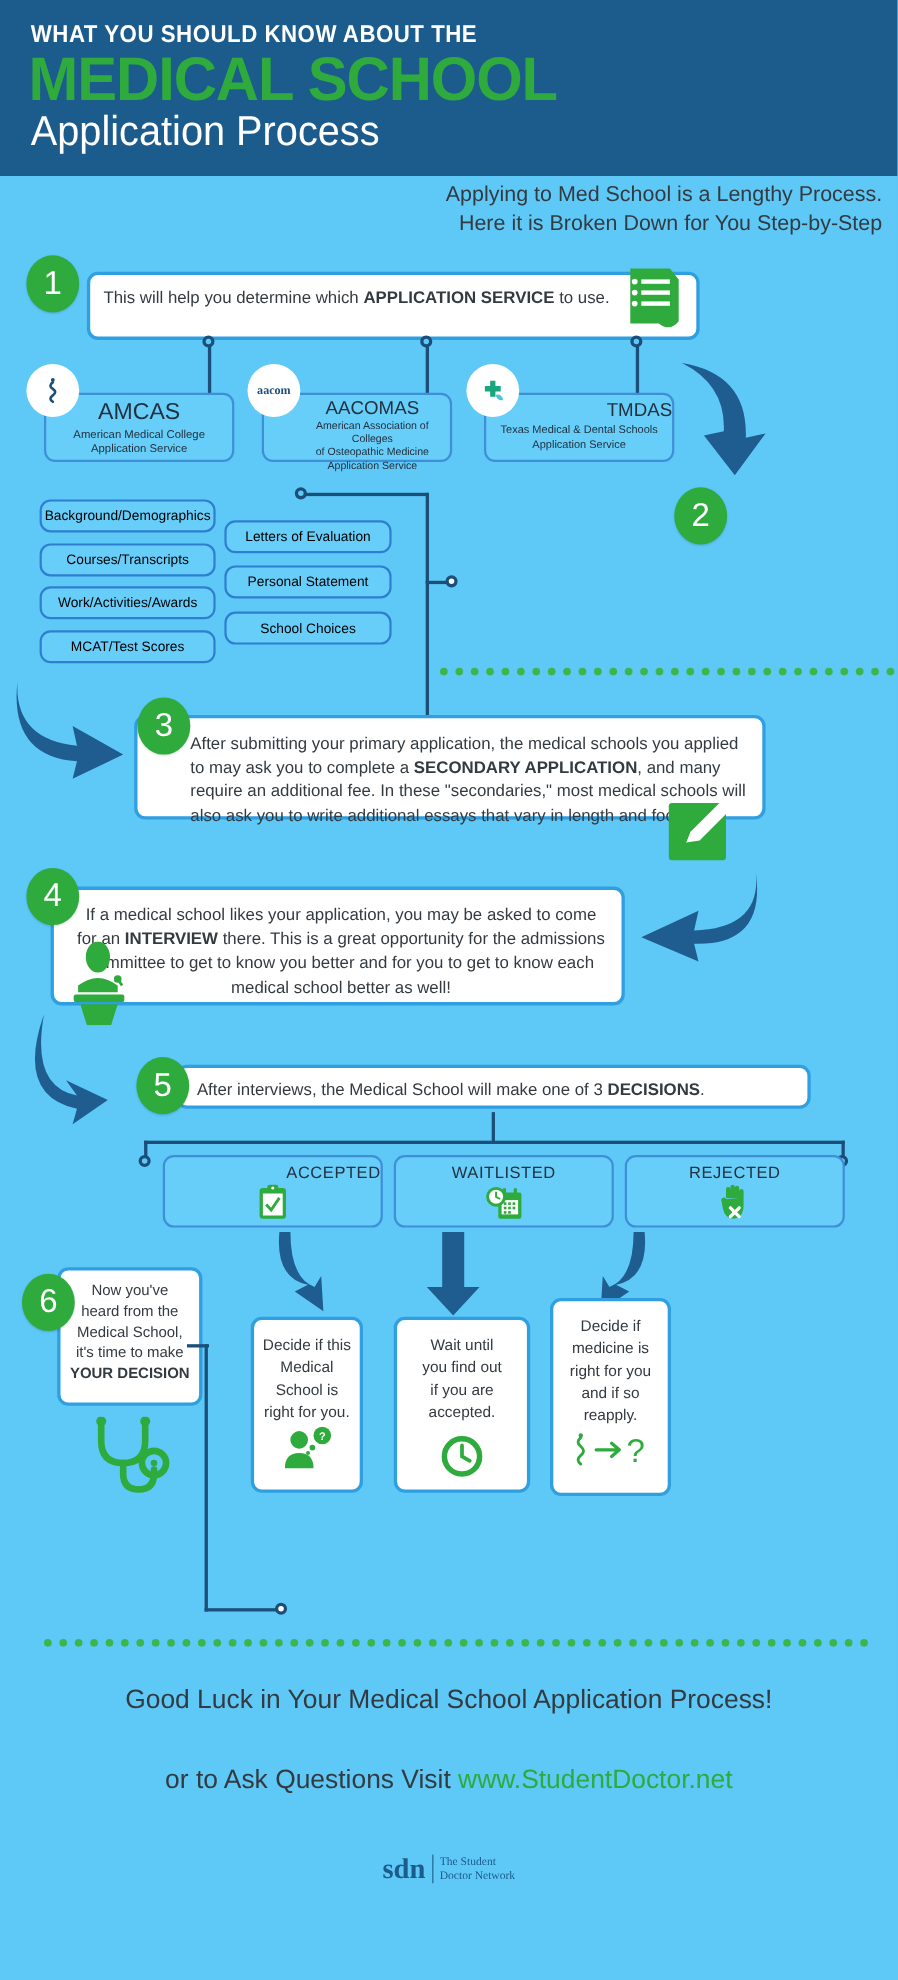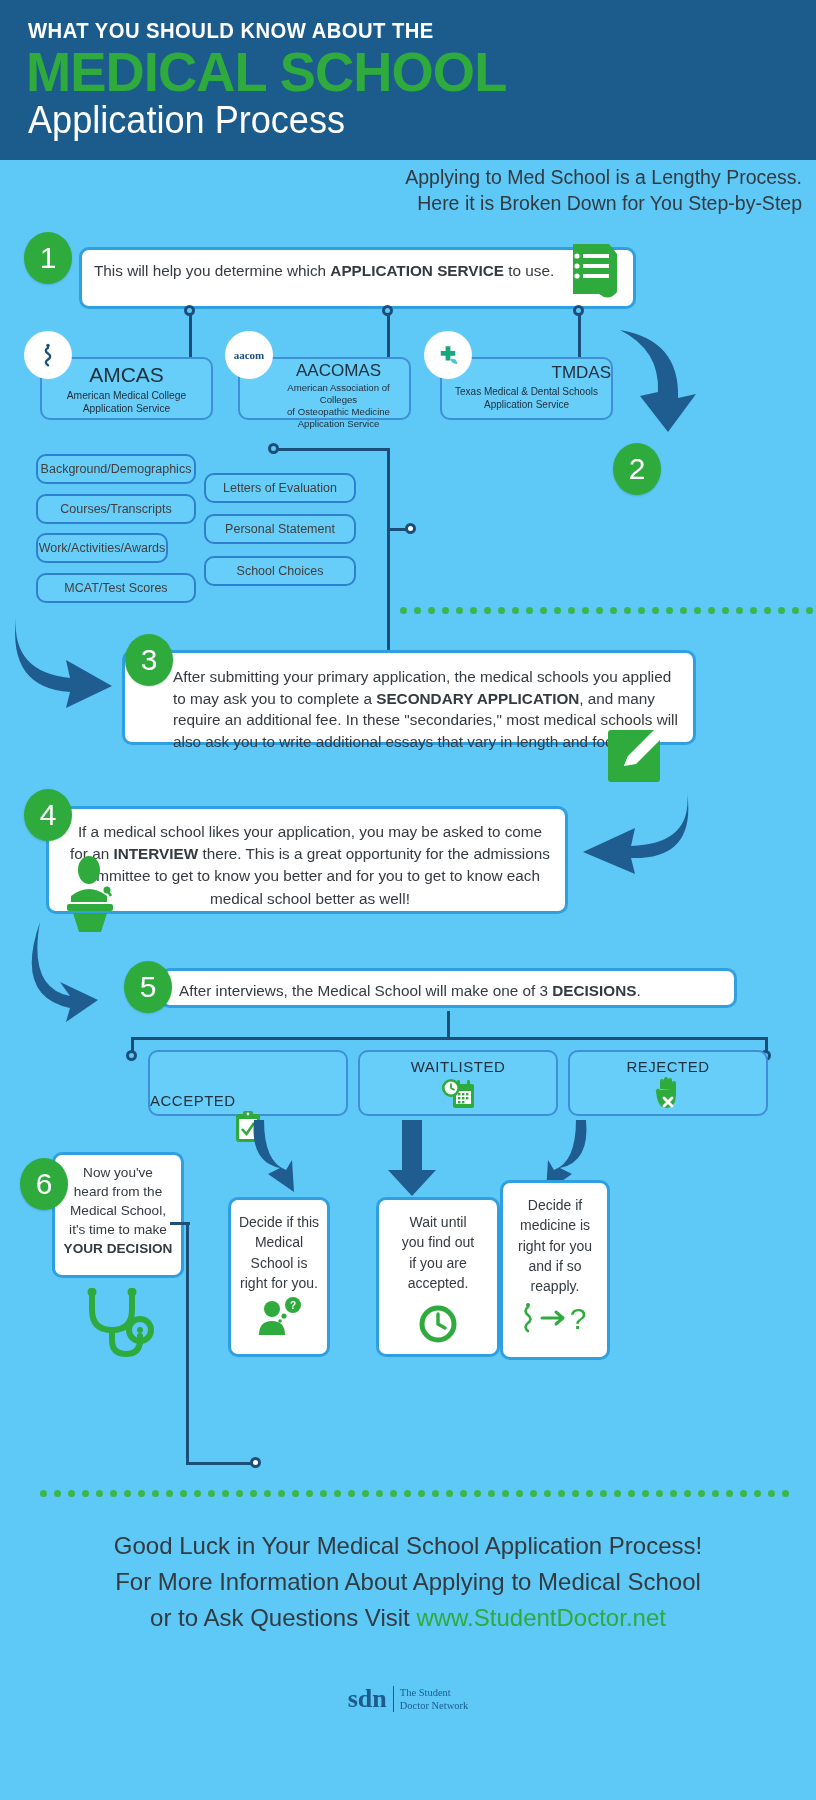--- a/index.html
+++ b/index.html
@@ -46,21 +46,21 @@
     z-index:6; box-shadow:0 1px 2px rgba(0,0,0,.15);
   }
   .wbox {
     position:absolute; background:#ffffff;
     border:3px solid #2f9fe0; border-radius:10px;
     color:#333a40;
   }
   .bbox {
     position:absolute; background:#67cdf9;
     border:2px solid #2f7fd0; border-radius:10px;
-    color:#404040; display:flex; align-items:center; justify-content:center;
+    color:#000000; display:flex; align-items:center; justify-content:center;
     text-align:center; font-size:12.5px;
   }
   .lbox {
     position:absolute; background:#67cdf9;
     border:2px solid #3f8fd8; border-radius:10px;
   }
   b { font-weight:bold; }
 
   .circ-icon {
     position:absolute; width:48px; height:48px; border-radius:50%;
@@ -189,21 +189,21 @@
   </div>
 
   <svg class="arrow" style="left:610px; top:320px; width:90px; height:120px;" viewBox="0 0 90 120">
     <path d="M10 10 Q70 20 68 78 L86 74 L58 112 L30 76 L48 72 Q50 30 10 10 Z" fill="#1f5c8f"></path>
   </svg>
 
   <div class="badge" style="left:613px; top:443px;">2</div>
 
   <div class="bbox" style="left:36px; top:454px; width:160px; height:30px;">Background/Demographics</div>
   <div class="bbox" style="left:36px; top:494px; width:160px; height:30px;">Courses/Transcripts</div>
-  <div class="bbox" style="left:36px; top:533px; width:132px; height:30px;">Work/Activities/Awards</div>
+  <div class="bbox" style="left:36px; top:533px; width:160px; height:30px;">Work/Activities/Awards</div>
   <div class="bbox" style="left:36px; top:573px; width:160px; height:30px;">MCAT/Test Scores</div>
   <div class="bbox" style="left:204px; top:473px; width:152px; height:30px;">Letters of Evaluation</div>
   <div class="bbox" style="left:204px; top:514px; width:152px; height:30px;">Personal Statement</div>
   <div class="bbox" style="left:204px; top:556px; width:152px; height:30px;">School Choices</div>
 
   <div class="vline" style="left:387px; top:448px; height:275px;"></div>
   <div class="hline" style="left:276px; top:448px; width:113px;"></div>
   <div class="knob" style="left:268px; top:443px;"></div>
   <div class="hline" style="left:387px; top:528px; width:26px;"></div>
   <div class="knob knob-w" style="left:405px; top:523px;"></div>
@@ -286,21 +286,21 @@
   </div>
 
   <div class="vline" style="left:447px; top:1011px; height:28px;"></div>
   <div class="hline" style="left:131px; top:1037px; width:637px;"></div>
   <div class="vline" style="left:131px; top:1037px; height:20px;"></div>
   <div class="vline" style="left:765px; top:1037px; height:20px;"></div>
   <div class="knob" style="left:126px; top:1050px;"></div>
   <div class="knob" style="left:760px; top:1050px;"></div>
 
   <div class="lbox" style="left:148px; top:1050px; width:200px; height:66px;">
-    <div style="text-align:left; font-size:15px; color:#22313f; padding-top:6px; letter-spacing:.5px;margin-top:34px;">ACCEPTED</div>
+    <div style="text-align:right; font-size:15px; color:#22313f; padding-top:6px; letter-spacing:.5px;">ACCEPTED</div>
     <svg style="display:block; margin:1px auto 0;" width="30" height="34" viewBox="0 0 30 34">
       <rect x="3" y="4" width="24" height="28" rx="3" fill="#2eab3c"></rect>
       <rect x="10" y="1" width="10" height="6" rx="2" fill="#2eab3c"></rect>
       <rect x="6" y="9" width="18" height="20" fill="#fff"></rect>
       <path d="M9 19 L13.5 24 L21 13" stroke="#2eab3c" stroke-width="2.6" fill="none"></path>
       <circle cx="15" cy="4" r="1.4" fill="#fff"></circle>
     </svg>
   </div>
   <div class="lbox" style="left:358px; top:1050px; width:200px; height:66px;">
     <div style="text-align:center; font-size:15px; color:#22313f; padding-top:6px; letter-spacing:.5px;">WAITLISTED</div>
@@ -377,21 +377,21 @@
     <svg style="display:block; margin:4px auto 0;" width="46" height="38" viewBox="0 0 46 38">
       <circle cx="16" cy="12" r="8" fill="#2eab3c"></circle>
       <path d="M3 38 q0 -14 13 -14 q13 0 13 14 z" fill="#2eab3c"></path>
       <circle cx="37" cy="8" r="8" fill="#2eab3c"></circle>
       <text x="37" y="12" font-size="10" fill="#fff" text-anchor="middle" font-family="Liberation Sans, sans-serif" font-weight="bold">?</text>
       <circle cx="28" cy="19" r="2.6" fill="#2eab3c"></circle>
       <circle cx="24" cy="24" r="1.8" fill="#2eab3c"></circle>
     </svg>
   </div>
 
-  <div class="wbox" style="left:376px; top:1197px; width:124px; height:160px;">
+  <div class="wbox" style="left:358px; top:1197px; width:124px; height:160px;">
     <div style="padding:12px 6px 0; font-size:14px; line-height:1.45; text-align:center; color:#333a40;">
       <div>Wait until</div>
       <div>you find out</div>
       <div>if you are</div>
       <div>accepted.</div>
     </div>
     <svg style="display:block; margin:12px auto 0;" width="38" height="38" viewBox="0 0 38 38">
       <circle cx="19" cy="19" r="16" fill="none" stroke="#2eab3c" stroke-width="5"></circle>
       <path d="M19 9 L19 19 L26 23" stroke="#2eab3c" stroke-width="3.4" fill="none" stroke-linecap="round"></path>
     </svg>
@@ -464,21 +464,20 @@
       <i></i>
       <i></i>
       <i></i>
       <i></i>
       <i></i>
       <i></i>
       <i></i>
   </div>
 
   <div class="footer-txt" style="top:1529px;">Good Luck in Your Medical School Application Process!</div>
-  <div class="footer-txt" style="top:1565px;">For More Information About Applying to Medical School</div>
   <div class="footer-txt" style="top:1601px;"><span>or to Ask Questions Visit </span><span class="green">www.StudentDoctor.net</span></div>
 
   <div class="sdr" style="top:1684px;">
     <span class="sdr-mark">sdn</span>
     <span class="sdr-divider"></span>
     <span class="sdr-name">
       <span style="display:block;">The Student</span>
       <span style="display:block;">Doctor Network</span>
     </span>
   </div>

